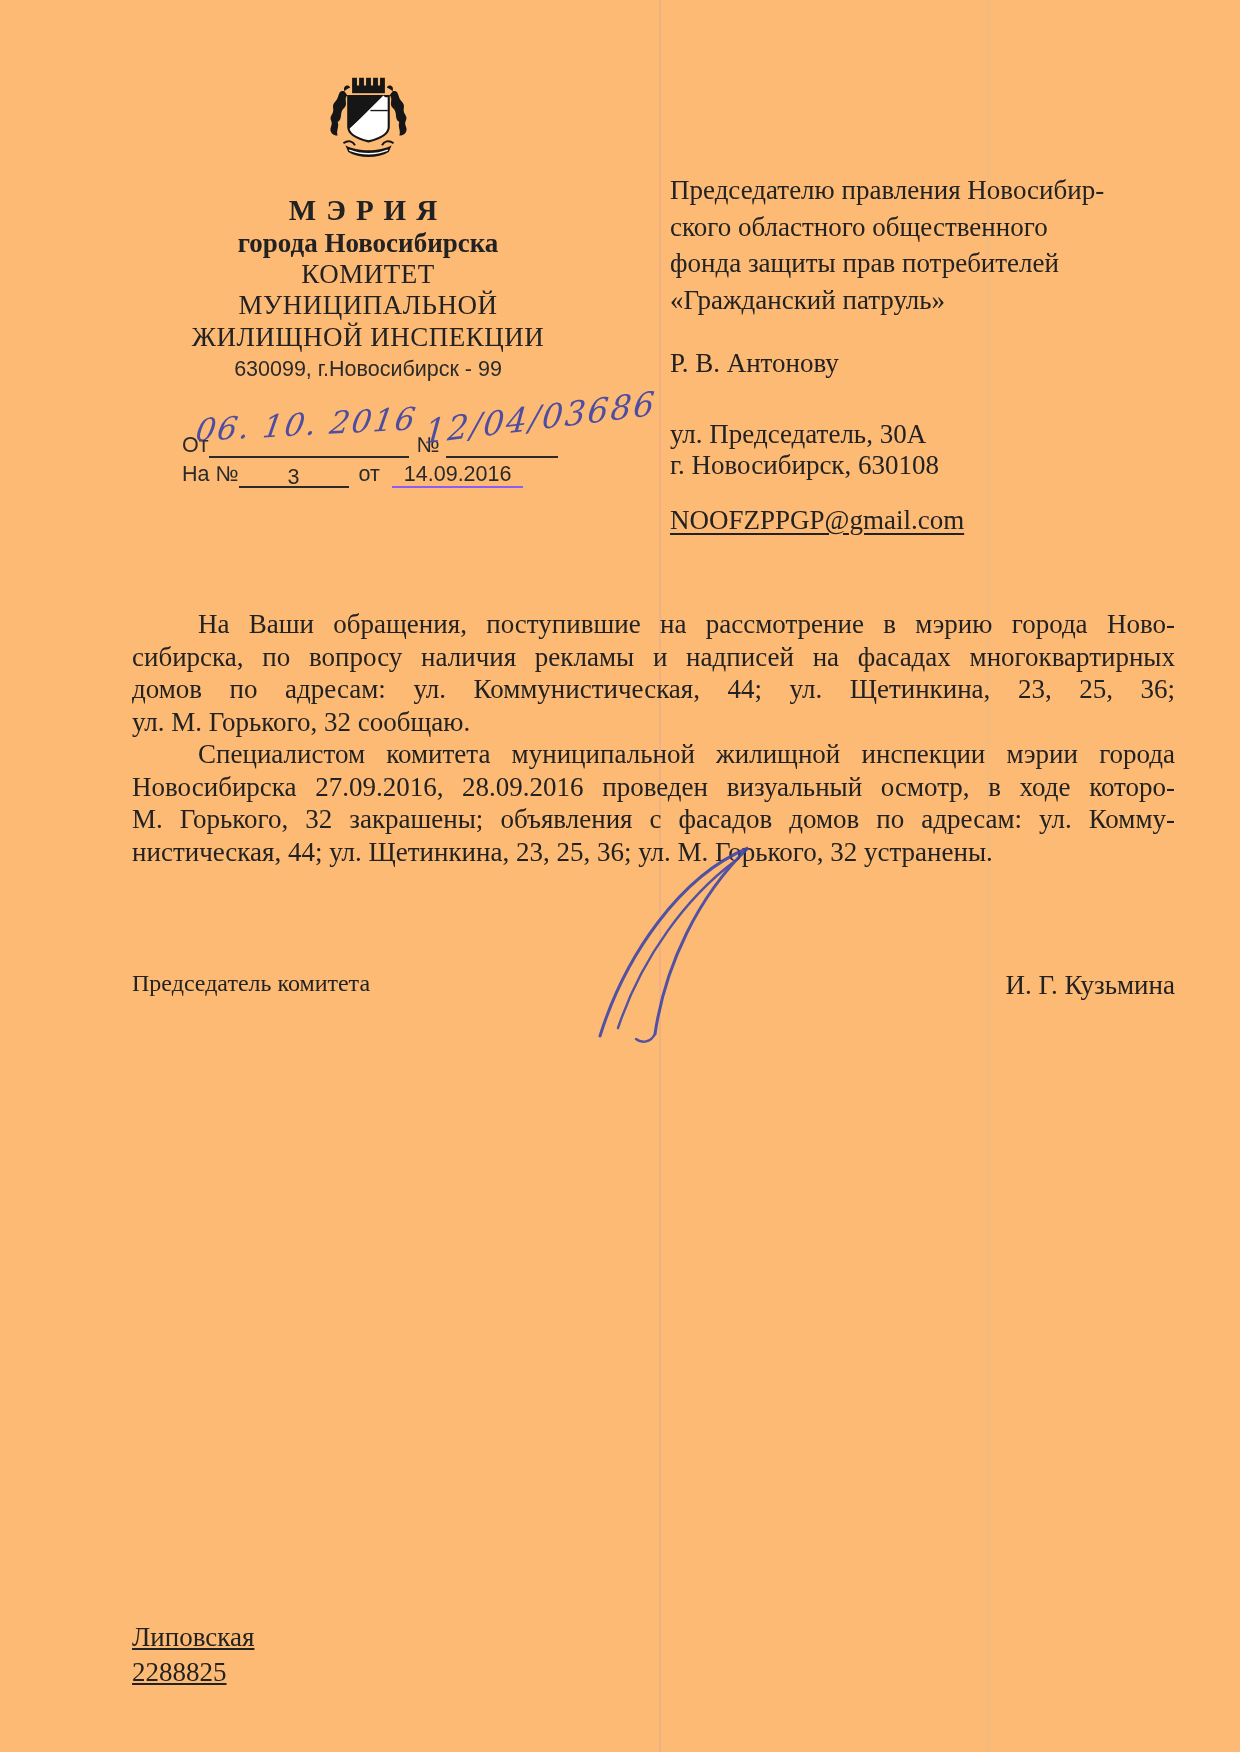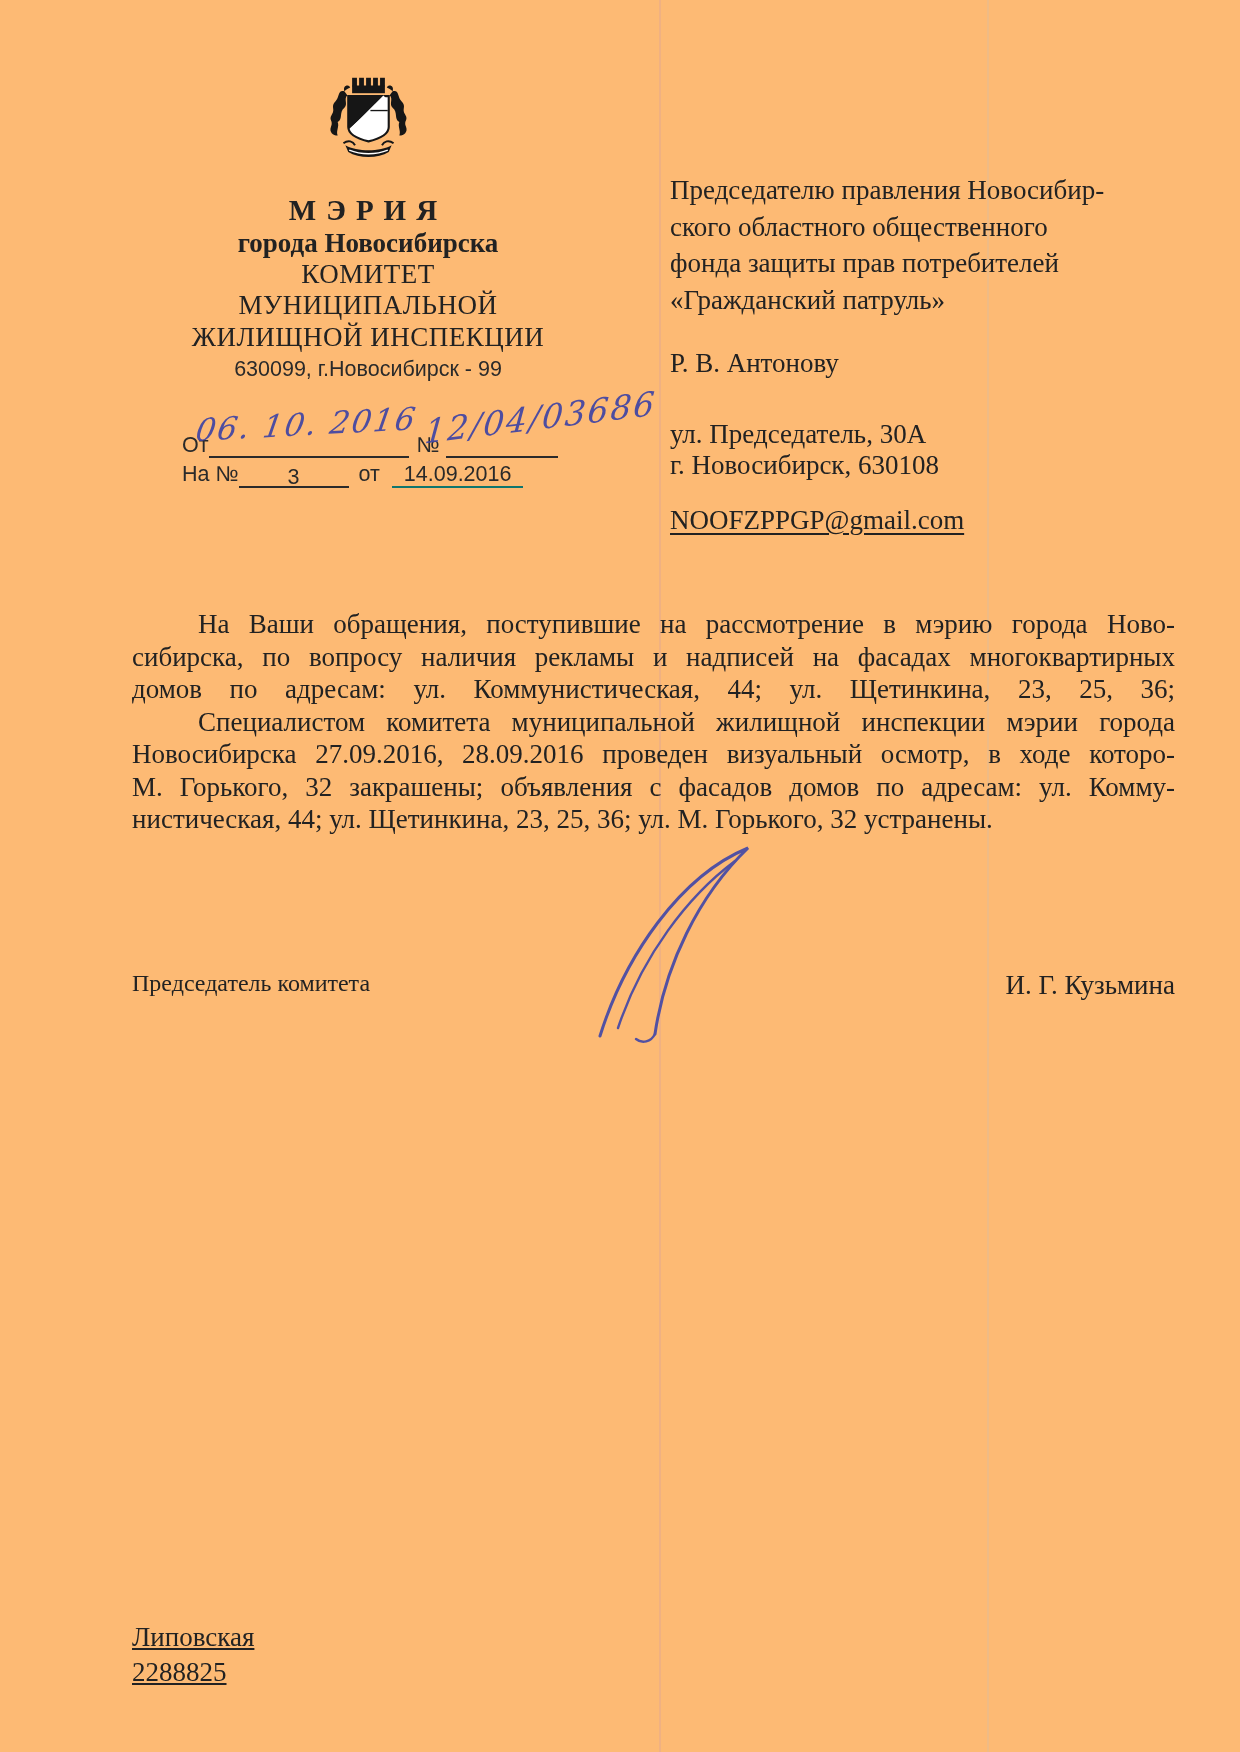--- a/index.html
+++ b/index.html
@@ -28,21 +28,21 @@
 
   
   .refrow{position:absolute;left:182px;font-family:Liberation Sans, sans-serif;
     font-size:21.5px;color:#2a2a2a;white-space:nowrap;}
   #ref-row-1{top:433px;}
   #ref-row-2{top:462px;}
   .uline{display:inline-block;border-bottom:2px solid #2a2a2a;height:21px;vertical-align:bottom;}
   .u-from{width:200px;margin-right:8px;}
   .u-num{width:112px;}
   .u-reply{width:110px;text-align:center;margin-right:10px;}
-  .u-date{padding:0 12px;border-bottom:2px solid #0f766e;}
+  .u-date{padding:0 12px;border-bottom:2px solid #8b5cf6;}
   .hw{position:absolute;font-family:"DejaVu Serif",serif;font-style:italic;color:#4145a4;
     white-space:nowrap;opacity:.93;}
   #hw-date{left:196px;top:406px;font-size:31px;letter-spacing:2px;transform:rotate(-3deg) skewX(-12deg);}
   #hw-number{left:424px;top:398px;font-size:33px;letter-spacing:2px;transform:rotate(-7deg) skewX(-12deg);}
 
   
   #recipient{position:absolute;left:670px;top:0;width:480px;font-size:27px;}
   .rc-title{position:absolute;top:172px;left:0;width:480px;line-height:36.5px;}
   .rc-name{position:absolute;top:348px;left:0;}
   .rc-addr{position:absolute;top:419px;left:0;line-height:31px;}
@@ -132,20 +132,21 @@
       <div>ул. Председатель, 30А</div>
       <div>г. Новосибирск, 630108</div>
     </div>
     <div class="rc-email">NOOFZPPGP@gmail.com</div>
   </div>
 
   <div id="body">
     <div class="bline indent">На Ваши обращения, поступившие на рассмотрение в мэрию города Ново-</div>
     <div class="bline">сибирска, по вопросу наличия рекламы и надписей на фасадах многоквартирных</div>
     <div class="bline">домов по адресам: ул. Коммунистическая, 44; ул. Щетинкина, 23, 25, 36;</div>
+    <div class="bline last">ул. М. Горького, 32 сообщаю.</div>
     <div class="bline indent">Специалистом комитета муниципальной жилищной инспекции мэрии города</div>
     <div class="bline">Новосибирска 27.09.2016, 28.09.2016 проведен визуальный осмотр, в ходе которо-</div>
     <div class="bline">М. Горького, 32 закрашены; объявления с фасадов домов по адресам: ул. Комму-</div>
     <div class="bline last">нистическая, 44; ул. Щетинкина, 23, 25, 36; ул. М. Горького, 32 устранены.</div>
   </div>
 
   <div id="sig-title">Председатель комитета</div>
 
   <svg id="autograph" viewBox="0 0 200 210">
     <g stroke="#4046a8" fill="none" stroke-linecap="round" opacity="0.9">

